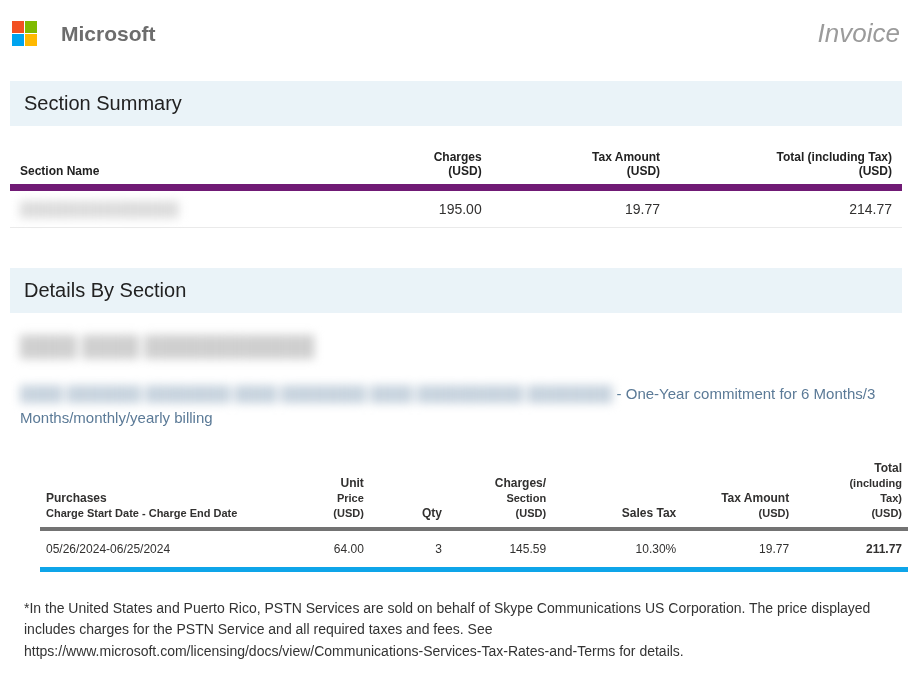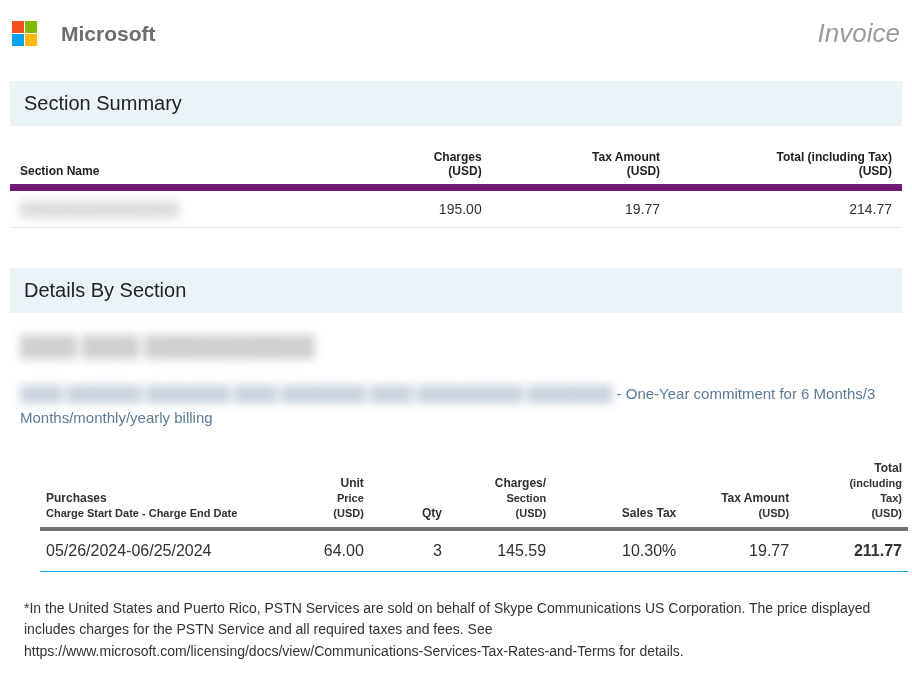--- a/index.html
+++ b/index.html
@@ -126,24 +126,24 @@
       border-bottom: 4px solid #737373;
       line-height: 1.35;
     }
     .detail-table th.left { text-align: left; }
     .detail-table th .sub {
       display: block;
       font-size: 11px;
       font-weight: 600;
     }
     .detail-table td {
-      font-size: 16px;
+      font-size: 12px;
       text-align: right;
       padding: 11px 6px;
-      border-bottom: 1px solid #0ea5e9;
+      border-bottom: 5px solid #0ea5e9;
     }
     .detail-table td.left { text-align: left; }
     .detail-table td.bold { font-weight: 700; }
     .footnote {
       font-size: 14px;
       color: #333;
       margin: 10px 14px 0 14px;
       line-height: 1.55;
     }
     .col-section { width: 38%; }

